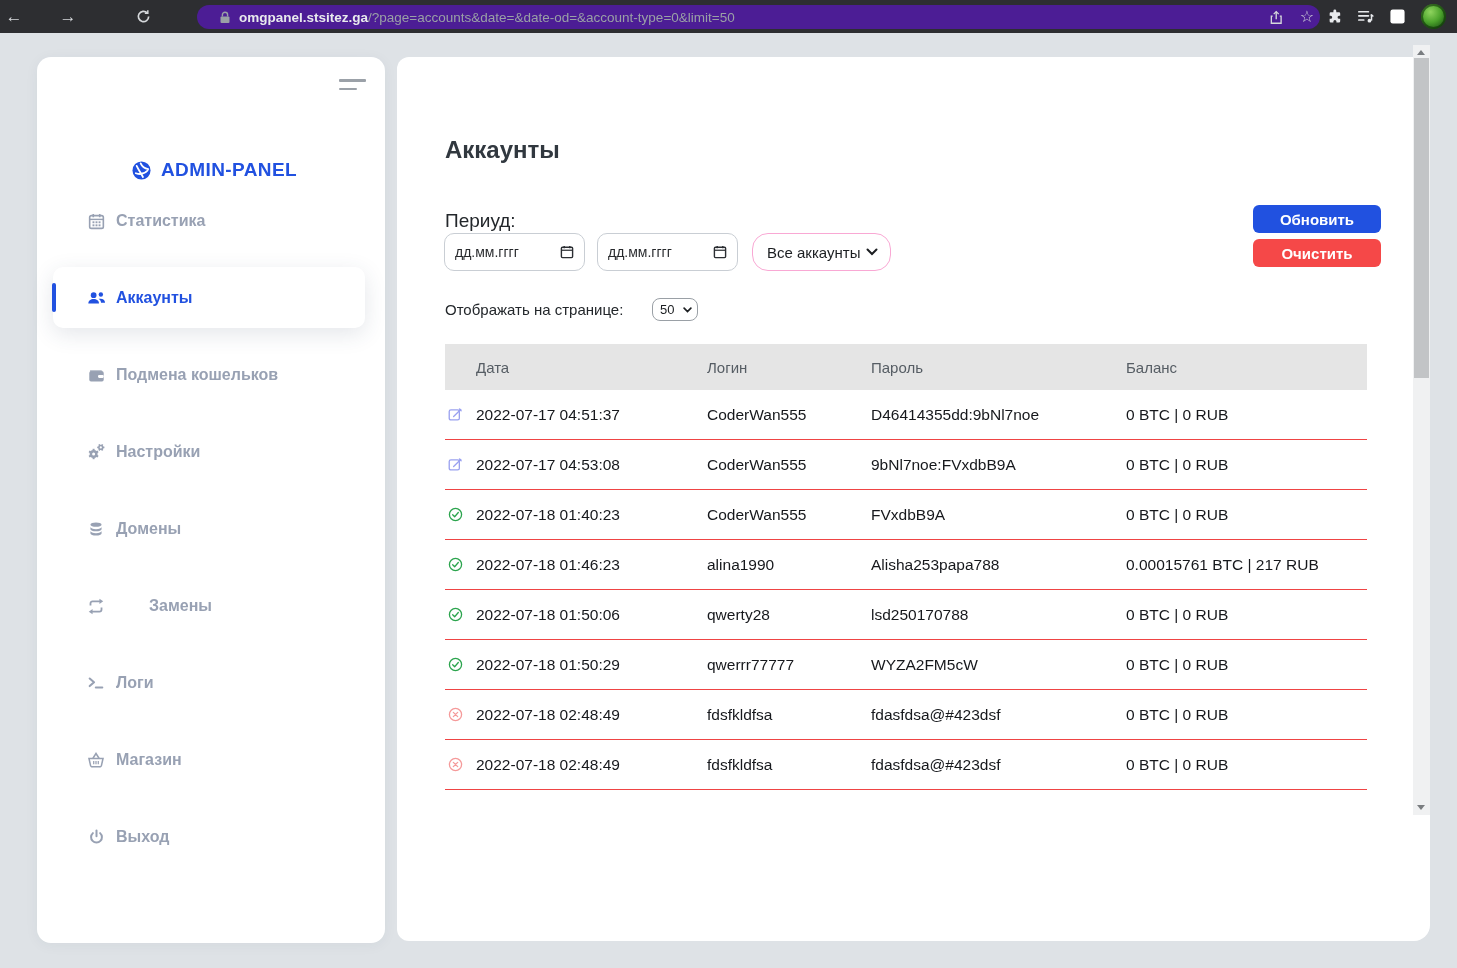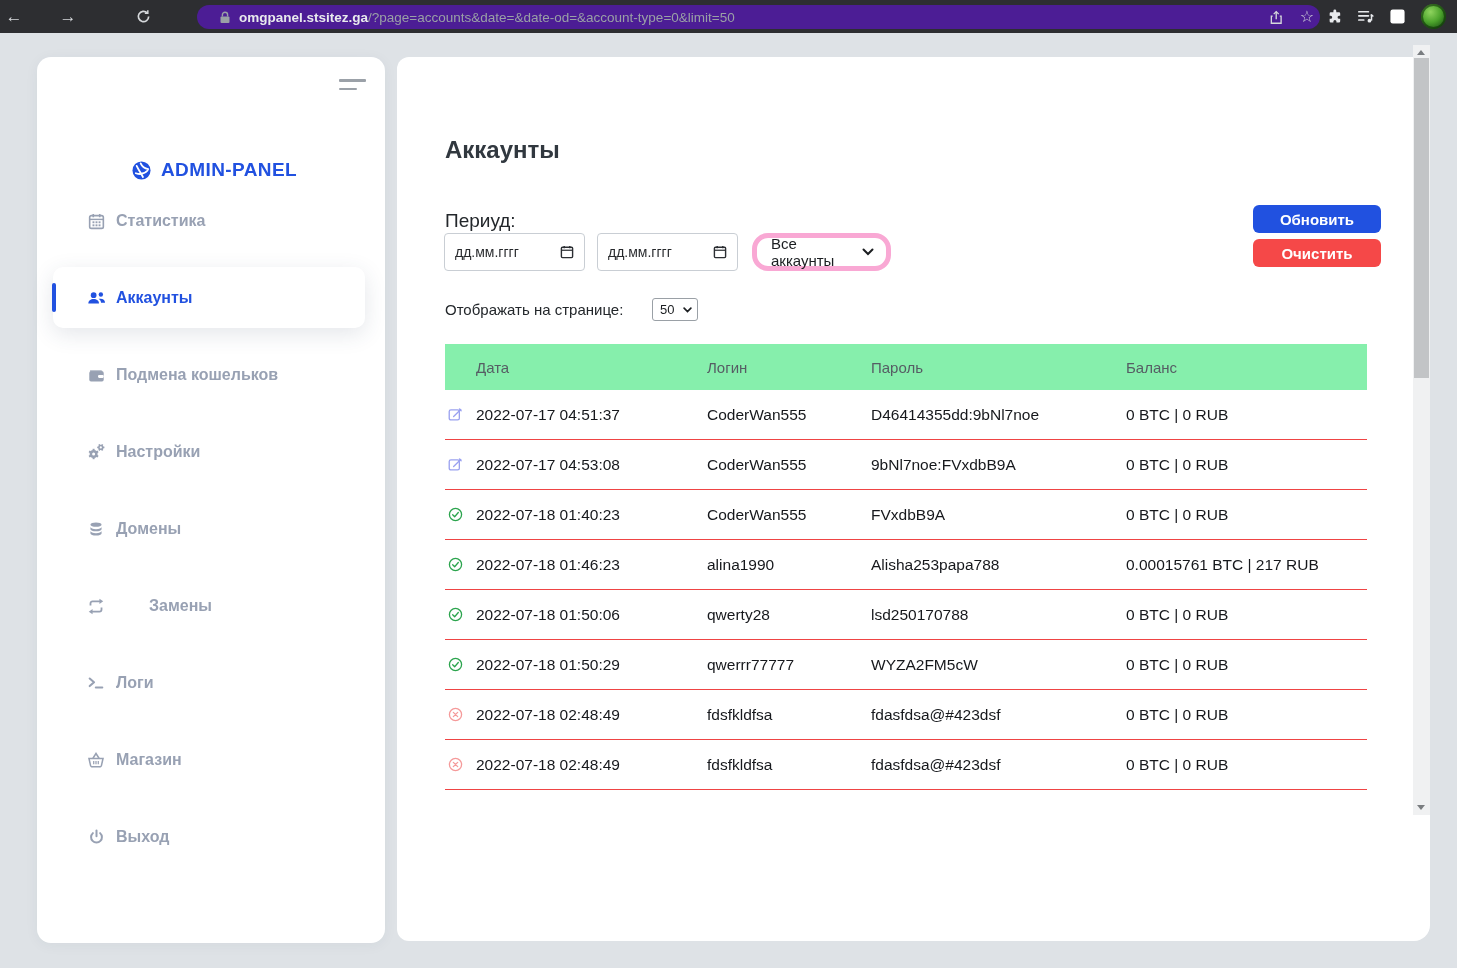--- a/index.html
+++ b/index.html
@@ -37,39 +37,39 @@
   .nav-item .ni-label { margin-left:9px; }
   .nav-item.active { left:16px; right:20px; height:61px; padding-left:32px; background:#fff; border-radius:10px;
                      box-shadow:0 6px 22px rgba(45,60,90,.13); color:var(--accent_blue,#2151e0); }
   .active-bar { position:absolute; left:-1px; top:16px; width:4px; height:29px; border-radius:3px;
                 background:var(--accent_blue,#2151e0); }
   
   .main { position:absolute; left:397px; top:57px; width:1033px; height:884px; background:#fff;
           border-radius:12px 12px 16px 12px; }
   .page-title { position:absolute; left:48px; top:79px; font-size:24px; font-weight:800; color:#31383f; }
   .period-label { position:absolute; left:48px; top:146px; font-size:19px; color:#23272b;margin-top:7px; }
-  .date-input { position:absolute; top:176px; width:141px; height:38px; border:1px solid #c9ced4; border-radius:4px;
+  .date-input { position:absolute; top:176px; width:141px; height:38px; border:1px solid #c9ced4; border-radius:10px;
                 background:#fff; display:flex; align-items:center; padding:0 10px; }
   .date-input input { border:none; outline:none; width:100%; font-size:14px; font-family:"Liberation Sans",sans-serif; color:#1c1e21; }
   .date-input input::placeholder { color:#1c1e21; opacity:.95; }
-  .sel-box { position:absolute; border:5px solid #f9a8d4; border-radius:16px; background:#fff;
+  .sel-box { position:absolute; border:1px solid #f9a8d4; border-radius:16px; background:#fff;
              display:flex; align-items:center; justify-content:space-between; cursor:pointer; }
   .account-select { left:355px; top:176px; width:139px; height:38px; padding:0 12px 0 14px; font-size:15px; color:#1b1e21; }
   .btn { position:absolute; left:856px; width:128px; height:28px; border:none; border-radius:6px; color:#fff;
          font-size:15px; font-weight:700; font-family:"Liberation Sans",sans-serif; cursor:pointer;
          display:flex; align-items:center; justify-content:center; }
   .btn-refresh { top:148px; background:var(--accent_blue,#2151e0); }
   .btn-clear { top:182px; background:var(--danger_red,#f54848); }
   .perpage-label { position:absolute; left:48px; top:244px; font-size:15px; color:#23272b; }
-  .perpage-select { left:255px; top:241px; width:46px; height:23px; border-radius:3px; border:1px solid #9aa0a6;
+  .perpage-select { left:255px; top:241px; width:46px; height:23px; border-radius:8px; border:1px solid #9aa0a6;
                     padding:0 5px 0 7px; font-size:13px; color:#1b1e21; }
   
   .table-wrap { position:absolute; left:48px; top:287px; width:922px; height:474px; overflow:hidden; }
   .t-row { display:grid; grid-template-columns:31px 231px 164px 255px auto; align-items:center; }
-  .t-head { height:46px; background:#86efac; color:#565d64; font-size:15px; }
+  .t-head { height:46px; background:#e5e5e5; color:#565d64; font-size:15px; }
   .t-body-row { height:50px; border-bottom:1px solid #ef4444; font-size:15.5px; color:#16181c; font-weight:500; }
   .t-head > div:first-child { height:100%; }
   .cell-icon { display:flex; align-items:center; padding-left:3px; }
   .cell-icon svg { display:block; }
   .st-edit { color:var(--edit_indigo,#9aa1f0); }
   .st-ok { color:var(--success_green,#2ca44e); }
   .st-error { color:var(--error_pink,#f59a9a); }
   
   .scrollbar { position:absolute; left:1413px; top:45px; width:17px; height:770px; background:#f0f1f2; }
   .sb-thumb { position:absolute; left:1px; top:13px; width:15px; height:320px; background:#c2c4c6; cursor:pointer; }

